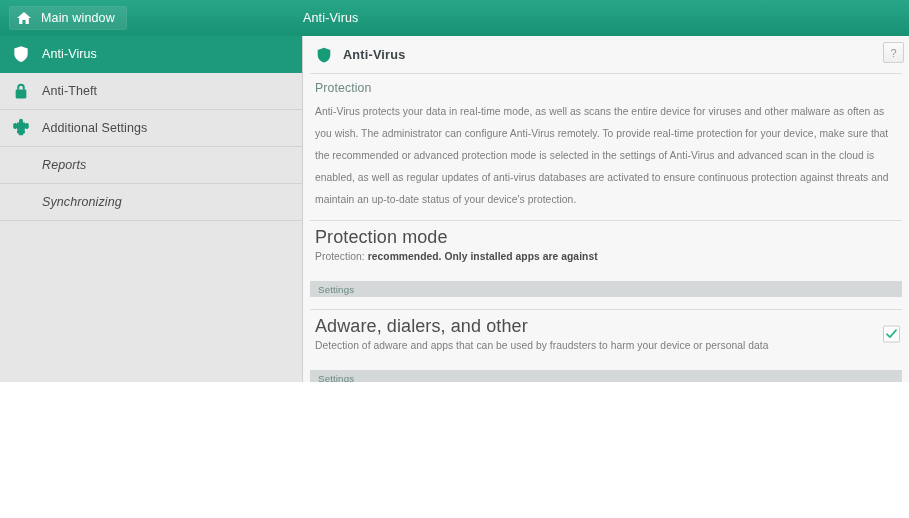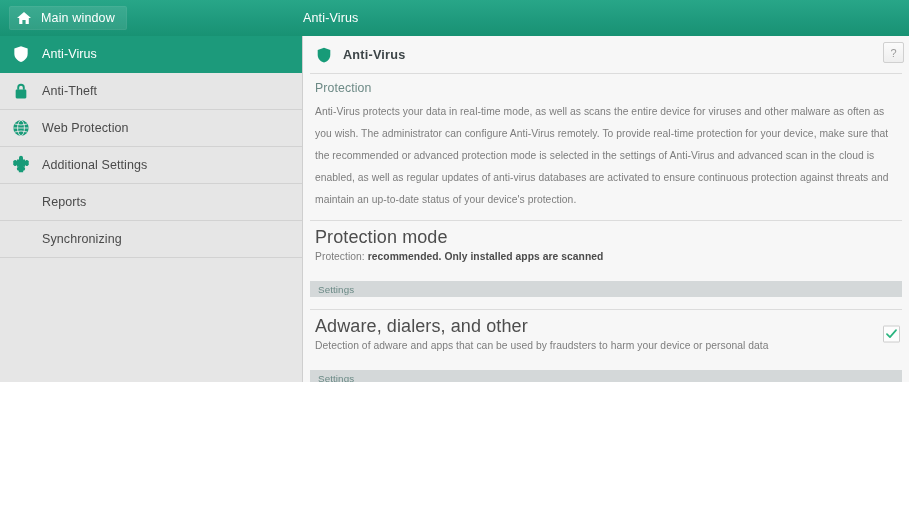--- a/index.html
+++ b/index.html
@@ -97,21 +97,21 @@
     justify-content: center;
   }
   .nav-icon.spacer { width: 24px; }
   .nav-label {
     margin-left: 9px;
     font-size: 12.5px;
     color: #4a4a4a;
     letter-spacing: .1px;
   }
   .nav-item.selected .nav-label { color: #ffffff; }
-  .nav-item.sub .nav-label { margin-left: 9px; }
+  .nav-item.sub .nav-label { margin-left: 9px; font-style: italic; }
 
   
   .main {
     position: absolute;
     left: 303px;
     top: 36px;
     width: 606px;
     height: 482px;
     background: #f7f7f7;
     box-sizing: border-box;
@@ -261,34 +261,20 @@
     <div class="nav-item">
       <span class="nav-icon">
         <svg viewBox="0 0 24 24" width="20" height="20" aria-hidden="true">
           <path d="M7.5 10.5 L7.5 7.8 A4.5 4.5 0 0 1 16.5 7.8 L16.5 10.5 L14.2 10.5 L14.2 7.8 A2.2 2.2 0 0 0 9.8 7.8 L9.8 10.5 Z" fill="#179b78"></path>
           <rect x="5.6" y="10.3" width="12.8" height="10.6" rx="1.4" fill="#179b78"></rect>
         </svg>
       </span>
       <span class="nav-label">Anti-Theft</span>
     </div>
 
-    <div class="nav-item">
-      <span class="nav-icon">
-        <svg viewBox="0 0 24 24" width="20" height="20" aria-hidden="true">
-          <circle cx="12" cy="12" r="9.2" fill="#179b78"></circle>
-          <g stroke="#e6e6e6" stroke-width="1.1" fill="none">
-            <ellipse cx="12" cy="12" rx="4.1" ry="9.1"></ellipse>
-            <line x1="2.8" y1="12" x2="21.2" y2="12"></line>
-            <path d="M4.4 7.2 Q12 9.6 19.6 7.2"></path>
-            <path d="M4.4 16.8 Q12 14.4 19.6 16.8"></path>
-          </g>
-        </svg>
-      </span>
-      <span class="nav-label">Web Protection</span>
-    </div>
 
     <div class="nav-item">
       <span class="nav-icon">
         <svg viewBox="0 0 24 24" width="20" height="20" aria-hidden="true">
           <path d="M9.6 3.2 A2.4 2.4 0 0 1 14.4 3.2 L14.4 5.3 L16.8 5.3 L16.8 7.5 A2.4 2.4 0 0 1 21.2 9.6 A2.4 2.4 0 0 1 16.8 11.8 L16.8 14 L14.6 14 A2.4 2.4 0 0 1 14.6 18.8 L14.6 20.8 L9.4 20.8 L9.4 18.8 A2.4 2.4 0 0 1 9.4 14 L7.2 14 L7.2 11.8 A2.4 2.4 0 0 1 2.8 9.6 A2.4 2.4 0 0 1 7.2 7.5 L7.2 5.3 L9.6 5.3 Z" fill="#179b78"></path>
         </svg>
       </span>
       <span class="nav-label">Additional Settings</span>
     </div>
 
@@ -320,21 +306,21 @@
 
     <div class="section">
       <div class="section-head">Protection</div>
       <div class="section-body">Anti-Virus protects your data in real-time mode, as well as scans the entire device for viruses and other malware as often as you wish. The administrator can configure Anti-Virus remotely. To provide real-time protection for your device, make sure that the recommended or advanced protection mode is selected in the settings of Anti-Virus and advanced scan in the cloud is enabled, as well as regular updates of anti-virus databases are activated to ensure continuous protection against threats and maintain an up-to-date status of your device's protection.</div>
     </div>
 
     <div class="hr"></div>
 
     <div class="row">
       <div class="row-title">Protection mode</div>
-      <div class="row-sub"><span>Protection: </span><b>recommended. Only installed apps are scanned</b></div>
+      <div class="row-sub"><span>Protection: </span><b>recommended. Only installed apps are against</b></div>
     </div>
 
     <div class="settings-bar">
       <span class="settings-bar-label">Settings</span>
     </div>
 
 
     <div class="hr"></div>
 
     <div class="row">

